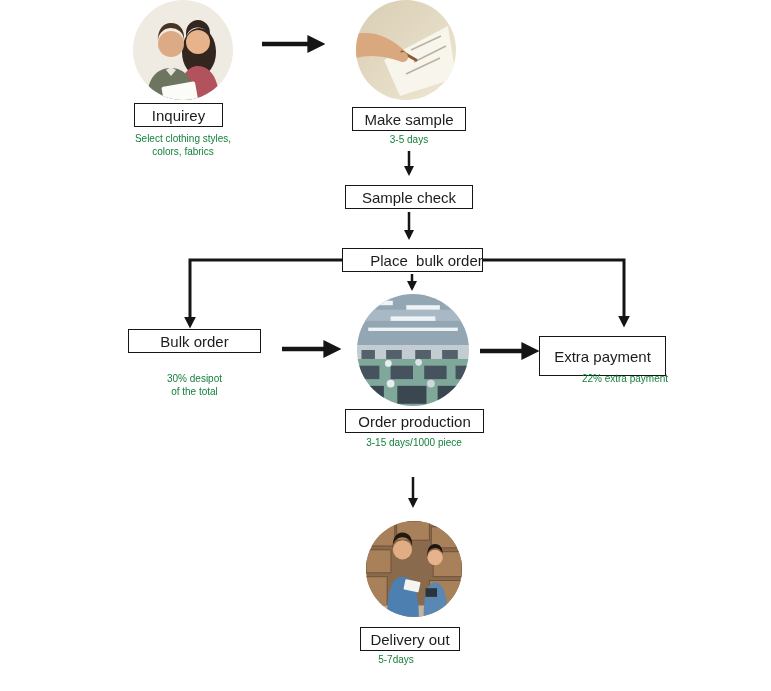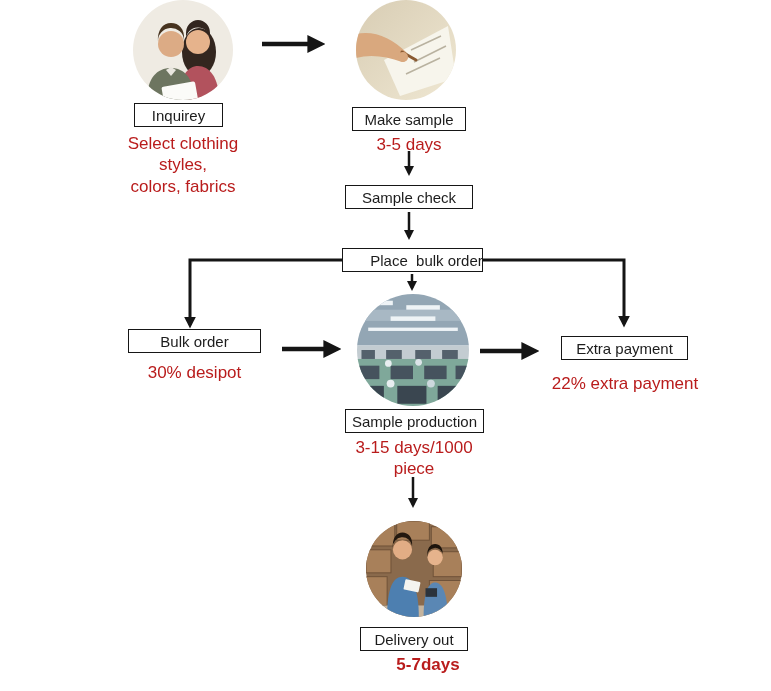--- a/index.html
+++ b/index.html
@@ -25,23 +25,23 @@
     display: flex;
     align-items: center;
     justify-content: center;
     font-size: 15px;
     white-space: pre;
     box-sizing: border-box;
   }
   .desc {
     position: absolute;
     text-align: center;
-    font-size: 17px;
+    font-size: 10px;
     line-height: 1.25;
-    color: #b91c1c;
+    color: #15803d;
   }
   .desc span { display: block; }
   .arrows {
     position: absolute;
     left: 0; top: 0;
     width: 771px; height: 691px;
     pointer-events: none;
   }
 </style>
 </head>
@@ -161,44 +161,45 @@
   <div class="flow-box" style="left:134px; top:103px; width:89px; height:24px;">Inquirey</div>
 
   <div class="flow-box" style="left:345px; top:185px; width:128px; height:24px;">Sample check</div>
 
   <div class="flow-box" style="left:352px; top:107px; width:114px; height:24px;">Make sample</div>
 
   <div class="flow-box" style="left:342px; top:248px; width:141px; height:24px;padding-left:28px;">Place  bulk order</div>
 
   <div class="flow-box" style="left:128px; top:329px; width:133px; height:24px;">Bulk order</div>
 
-  <div class="flow-box" style="left:561px; top:336px; width:127px; height:24px;">Extra payment</div>
-
-  <div class="flow-box" style="left:345px; top:409px; width:139px; height:24px;">Sample production</div>
-
-  <div class="flow-box" style="left:360px; top:627px; width:108px; height:24px;">Delivery out</div>
+  <div class="flow-box" style="left:539px; top:336px; width:127px; height:40px;">Extra payment</div>
+
+  <div class="flow-box" style="left:345px; top:409px; width:139px; height:24px;">Order production</div>
+
+  <div class="flow-box" style="left:360px; top:627px; width:100px; height:24px;">Delivery out</div>
 
   <div class="desc" style="left:103px; top:133px; width:160px;">
     <span>Select clothing styles,</span>
     <span>colors, fabrics</span>
   </div>
 
   <div class="desc" style="left:352px; top:134px; width:114px;">
     <span>3-5 days</span>
   </div>
 
-  <div class="desc" style="left:128px; top:362px; width:133px;">
+  <div class="desc" style="left:128px; top:373px; width:133px;">
     <span>30% desipot</span>
+    <span>of the total</span>
   </div>
 
   <div class="desc" style="left:545px; top:373px; width:160px;">
     <span>22% extra payment</span>
   </div>
 
   <div class="desc" style="left:334px; top:437px; width:160px;">
     <span>3-15 days/1000 piece</span>
   </div>
 
-  <div class="desc" style="left:348px; top:654px; width:160px;font-weight:bold;">
+  <div class="desc" style="left:316px; top:654px; width:160px;">
     <span>5-7days</span>
   </div>
 
 </div>
 
 </body></html>

